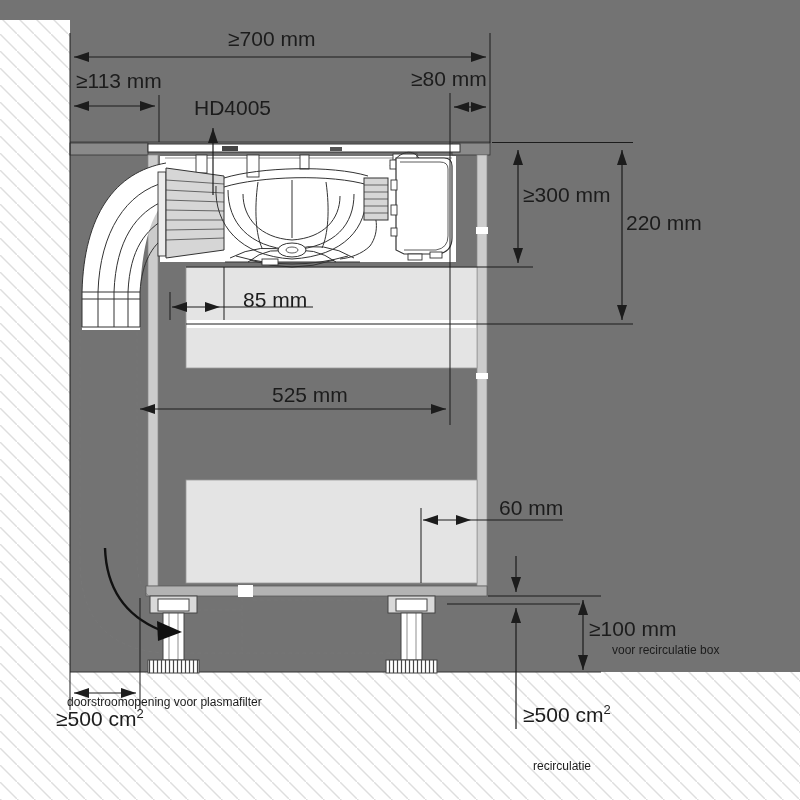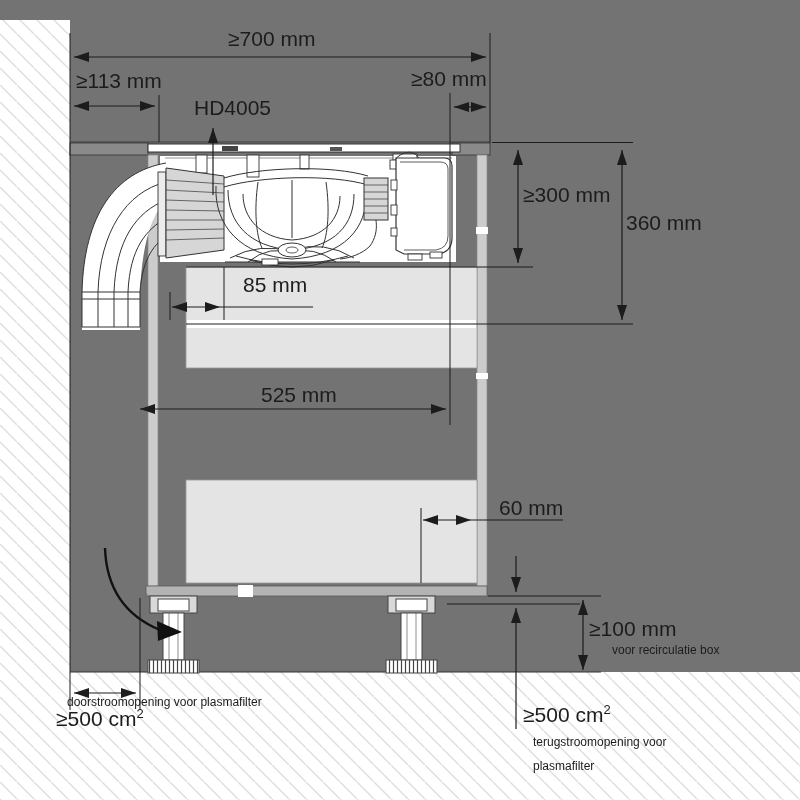--- a/index.html
+++ b/index.html
@@ -210,27 +210,26 @@
     <line x1="516" y1="608" x2="516" y2="729" marker-start="url(#aS)"></line>
     <line x1="74" y1="693" x2="136" y2="693" marker-start="url(#aS)" marker-end="url(#aE)"></line>
   </g>
 </svg>
 
 <div class="lbl dim" style="left:228px;top:28px">≥700 mm</div>
 <div class="lbl dim" style="left:76px;top:70px">≥113 mm</div>
 <div class="lbl dim" style="left:194px;top:97px">HD4005</div>
 <div class="lbl dim" style="left:411px;top:68px">≥80 mm</div>
 <div class="lbl dim" style="left:523px;top:184px">≥300 mm</div>
-<div class="lbl dim" style="left:626px;top:212px">360 mm</div>
-<div class="lbl dim" style="left:243px;top:274px">85 mm</div>
-<div class="lbl dim" style="left:261px;top:384px">525 mm</div>
+<div class="lbl dim" style="left:626px;top:212px">220 mm</div>
+<div class="lbl dim" style="left:243px;top:289px">85 mm</div>
+<div class="lbl dim" style="left:272px;top:384px">525 mm</div>
 <div class="lbl dim" style="left:499px;top:497px">60 mm</div>
 <div class="lbl dim" style="left:589px;top:618px">≥100 mm</div>
 <div class="lbl note" style="left:612px;top:644px">voor recirculatie box</div>
 
 <div class="lbl dim" style="left:56px;top:707px"><span>≥500 cm</span><sup>2</sup></div>
 <div class="lbl note" style="left:67px;top:696px">doorstroomopening voor plasmafilter</div>
 
 <div class="lbl dim" style="left:523px;top:703px"><span>≥500 cm</span><sup>2</sup></div>
-<div class="lbl note" style="left:533px;top:736px">terugstroomopening voor</div>
-<div class="lbl note" style="left:533px;top:760px">plasmafilter</div>
+<div class="lbl note" style="left:533px;top:760px">recirculatie</div>
 
 </div>
 
 </body></html>

